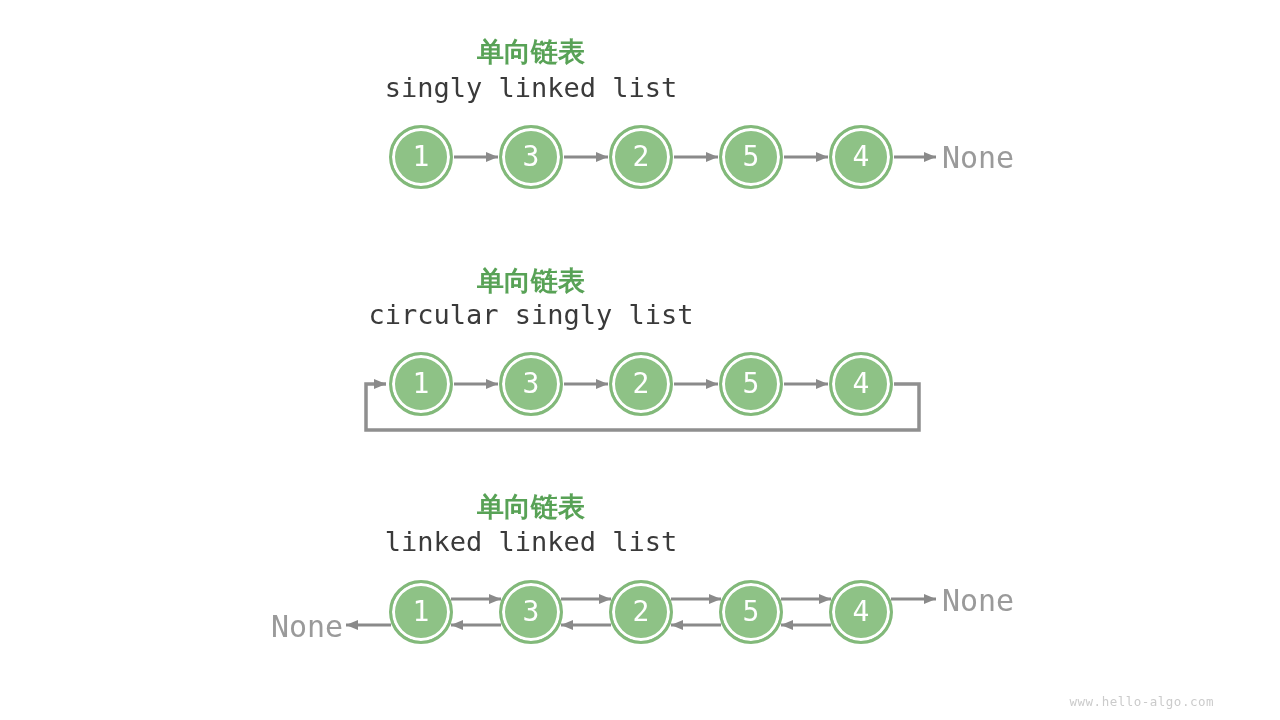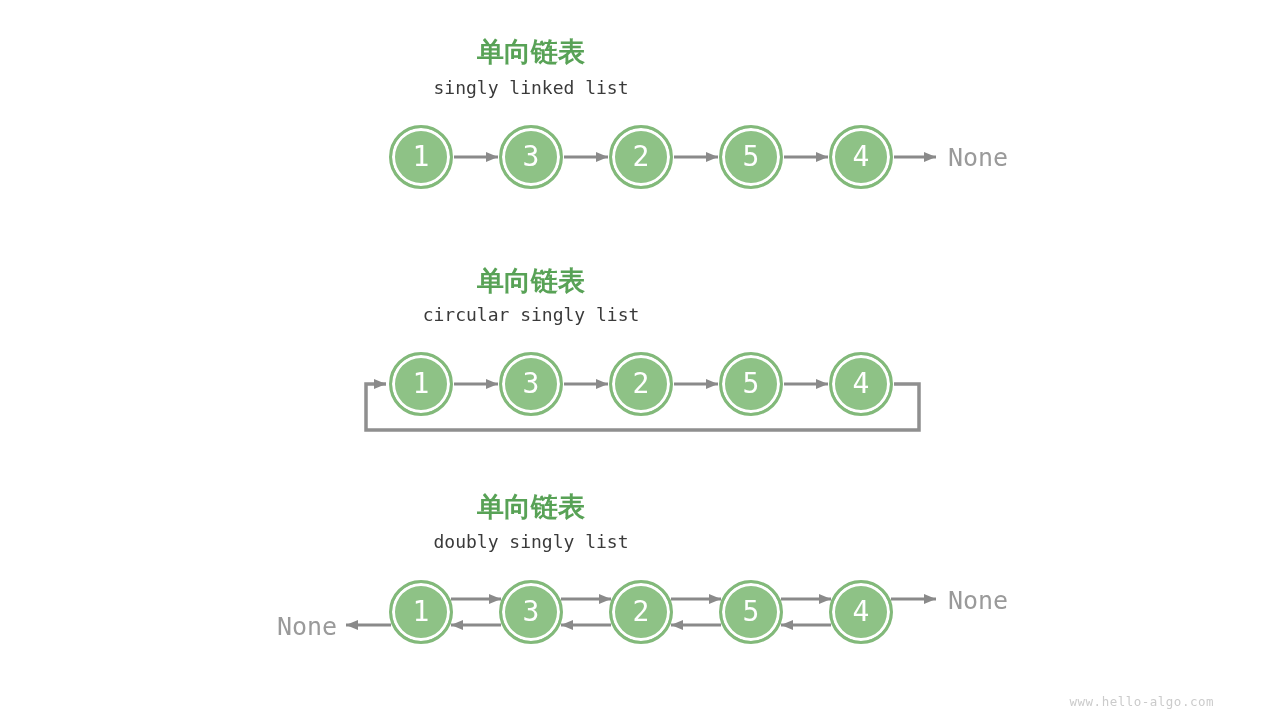--- a/index.html
+++ b/index.html
@@ -8,33 +8,33 @@
     font-family:"DejaVu Sans Mono","Liberation Mono",monospace;
     border-radius:26px;
   }
   .zh-title{
     position:absolute;left:531px;transform:translate(-50%,-50%);
     font-family:"Liberation Sans","DejaVu Sans",sans-serif;
     font-weight:700;font-size:27px;color:var(--title-green,#58a256);white-space:nowrap;
   }
   .en-title{
     position:absolute;left:531px;transform:translate(-50%,-50%);
-    font-size:18px;color:var(--subtitle,#3a3a3a);white-space:nowrap;
+    font-size:27px;color:var(--subtitle,#3a3a3a);white-space:nowrap;
   }
   .node{
     position:absolute;width:58px;height:58px;border-radius:50%;
     background:var(--node-fill,#8ec286);
     border:3px solid var(--node-ring,#82b97a);
     box-shadow:inset 0 0 0 3px #ffffff;
     display:flex;align-items:center;justify-content:center;
     color:#ffffff;font-size:28px;line-height:1;z-index:2;
   }
   .none-label{
     position:absolute;transform:translate(-50%,-50%);
-    font-size:25px;color:var(--none-text,#9a9a9a);white-space:nowrap;z-index:2;
+    font-size:30px;color:var(--none-text,#9a9a9a);white-space:nowrap;z-index:2;
   }
   .watermark{
     position:absolute;right:66px;top:694px;font-size:12.5px;
     color:var(--watermark,#cbcbcb);letter-spacing:.5px;
   }
   svg.links{position:absolute;left:0;top:0;z-index:1;}
   path.arrow{stroke:var(--arrow,#8a8a8a);stroke-width:3.2;fill:none;}
   path.loop{stroke:var(--loop,#8f8f8f);stroke-width:3.5;fill:none;stroke-linejoin:miter;}
   #ahp{fill:var(--arrow,#8a8a8a);}
 </style>
@@ -116,21 +116,21 @@
     <div class="node" style="left:719px;top:352px">
         <span>5</span>
       </div>
     <div class="node" style="left:829px;top:352px">
         <span>4</span>
       </div>
   </div>
 
   <div>
     <div class="zh-title" style="top:507px">单向链表</div>
-    <div class="en-title" style="top:541px">doubly singly list</div>
+    <div class="en-title" style="top:541px">linked linked list</div>
     <div class="none-label" style="left:307px;top:626px">None</div>
     <div class="node" style="left:389px;top:580px">
         <span>1</span>
       </div>
     <div class="node" style="left:499px;top:580px">
         <span>3</span>
       </div>
     <div class="node" style="left:609px;top:580px">
         <span>2</span>
       </div>

